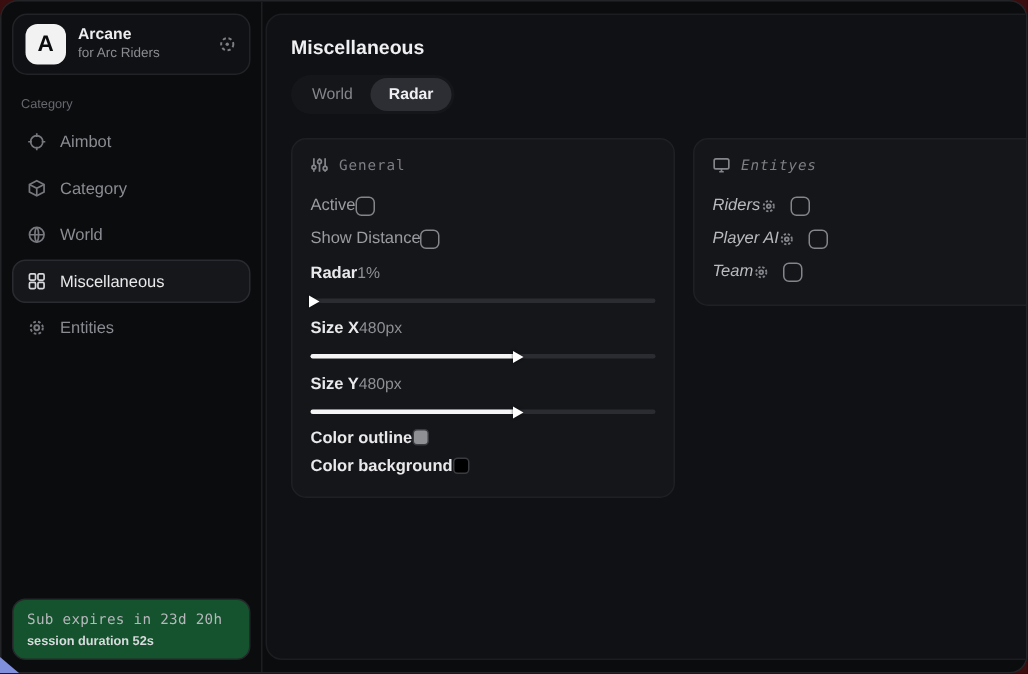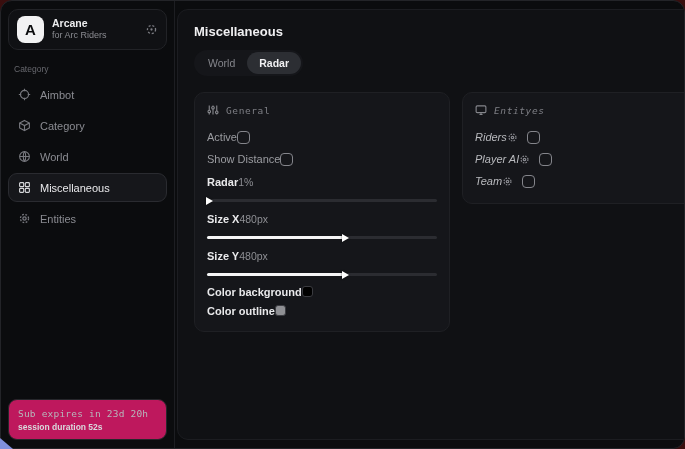--- a/index.html
+++ b/index.html
@@ -50,21 +50,21 @@
     color:#8b8c92; font-size:11px;
     cursor:pointer;
   }
   .nav-item .nicon { display:flex; color:#77787e; }
   .nav-item.selected {
     background:#16171b; border-color:#2a2b30; color:#e9e9eb;
   }
   .nav-item.selected .nicon { color:#d6d7da; }
   .sidebar-spacer { flex:1; }
   .sub-card {
-    border:1px solid #26272b; background:#be185d;
+    border:1px solid #26272b; background:#14532d;
     border-radius:9px; padding:8px 9px 7px 9px;
   }
   .sub-line1 {
     font-family:"DejaVu Sans Mono","Liberation Mono",monospace;
     font-size:9.5px; color:#b6b7bb; letter-spacing:0.2px;
   }
   .sub-line2 { font-size:8.5px; font-weight:bold; color:#d9dadd; margin-top:3px; }
   
   .main-card {
     flex:1; margin:8px 8px 8px 2px;
@@ -286,26 +286,26 @@
             <span class="row-label strong">Size Y</span>
             <span class="value">480px</span>
           </div>
           <div class="slider-track">
             <div class="slider-fill" style="width: 60%;"></div>
               <div class="slider-thumb" style="left: 60%;"></div>
           </div>
         </div>
 
         <div class="row" style="min-height:19px">
+          <span class="row-label strong">Color outline</span>
+          <span class="swatch" style="background: rgb(143, 144, 148);"></span>
+        </div>
+        <div class="row" style="min-height:19px">
           <span class="row-label strong">Color background</span>
           <span class="swatch" style="background: rgb(0, 0, 0);"></span>
-        </div>
-        <div class="row" style="min-height:19px">
-          <span class="row-label strong">Color outline</span>
-          <span class="swatch" style="background: rgb(143, 144, 148);"></span>
         </div>
       </div>
 
       <div class="panel panel-entities">
         <div class="panel-header">
           <span class="picon">
             <svg width="12" height="12" viewBox="0 0 16 16" fill="none" stroke="currentColor" stroke-width="1.5">
               <rect x="1.5" y="2.5" width="13" height="9" rx="1.5"></rect>
                 <path d="M6 14h4M8 11.5V14"></path>
             </svg>

